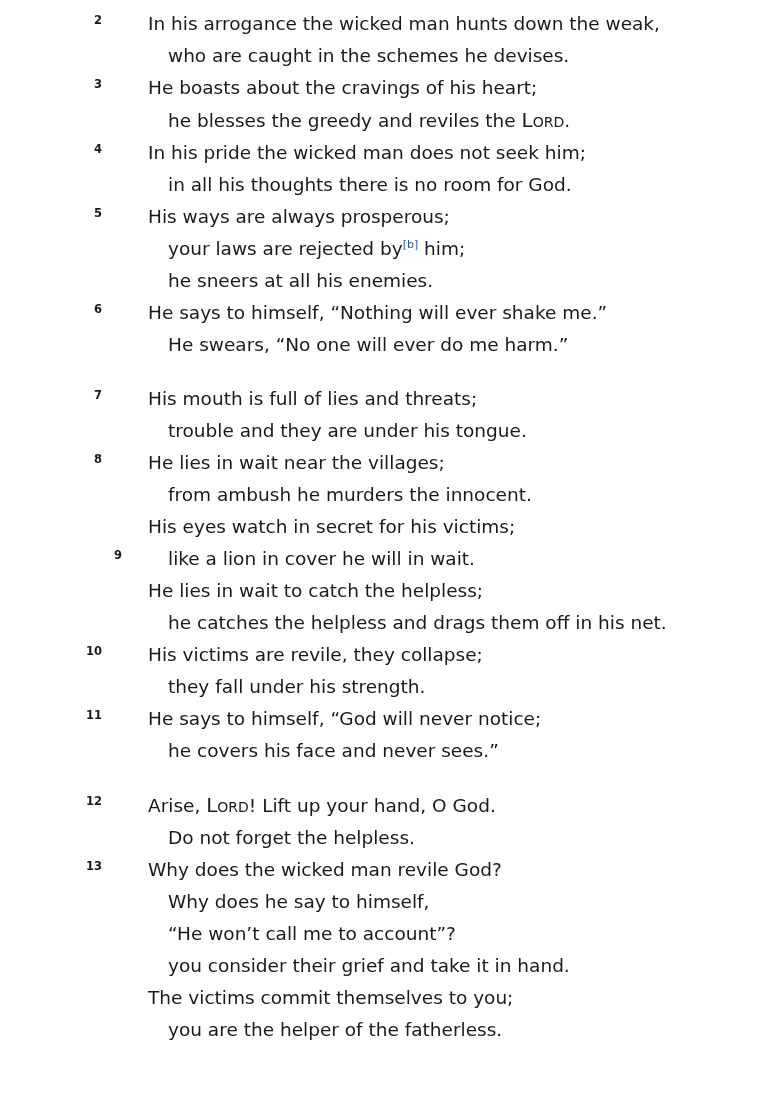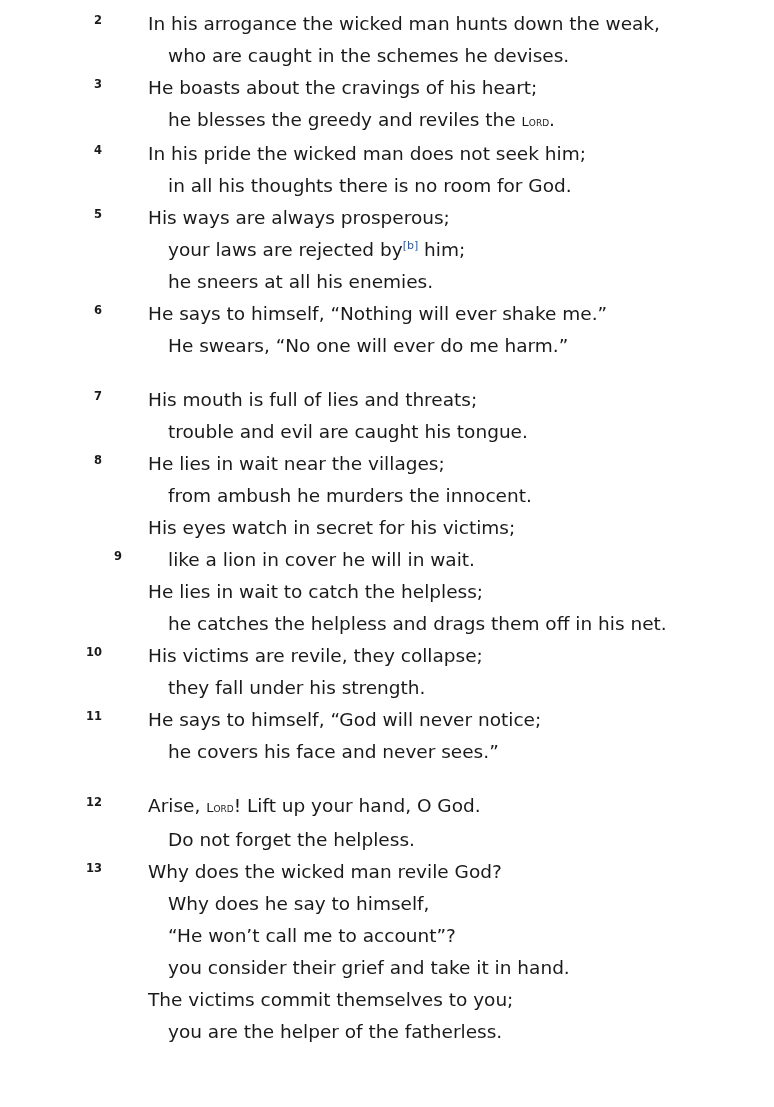--- a/index.html
+++ b/index.html
@@ -41,21 +41,21 @@
     text-align: right;
     font-size: 11.5px;
     font-weight: bold;
     line-height: 32px;
     color: #1a1a1a;
   }
   .indent-0 { margin-left: 148px; }
   .indent-1 { margin-left: 168px; }
   .smallcaps {
     font-variant: small-caps;
-    font-size: 13px;
+    font-size: 20px;
     margin-top: 12px;
   }
   .footref {
     font-size: 11px;
     vertical-align: super;
     color: #1a5fb4;
     text-decoration: none;
     line-height: 0;
   }
 </style>
@@ -79,21 +79,21 @@
       <span class="line indent-0"><span class="vnum">5</span><span>His ways are always prosperous;</span></span>
       <span class="line indent-1"><span>your laws are rejected by</span><a class="footref" href="#">[b]</a><span> him;</span></span>
       <span class="line indent-1"><span>he sneers at all his enemies.</span></span>
     </div>
     <div class="verse-block">
       <span class="line indent-0"><span class="vnum">6</span><span>He says to himself, “Nothing will ever shake me.”</span></span>
       <span class="line indent-1"><span>He swears, “No one will ever do me harm.”</span></span>
     </div>
     <div class="verse-block spaced">
       <span class="line indent-0"><span class="vnum">7</span><span>His mouth is full of lies and threats;</span></span>
-      <span class="line indent-1"><span>trouble and evil are caught his tongue.</span></span>
+      <span class="line indent-1"><span>trouble and they are under his tongue.</span></span>
     </div>
     <div class="verse-block">
       <span class="line indent-0"><span class="vnum">8</span><span>He lies in wait near the villages;</span></span>
       <span class="line indent-1"><span>from ambush he murders the innocent.</span></span>
     </div>
     <div class="verse-block">
       <span class="line indent-0"><span>His eyes watch in secret for his victims;</span></span>
     </div>
     <div class="verse-block">
       <span class="line indent-1"><span class="vnum">9</span><span>like a lion in cover he will in wait.</span></span>

